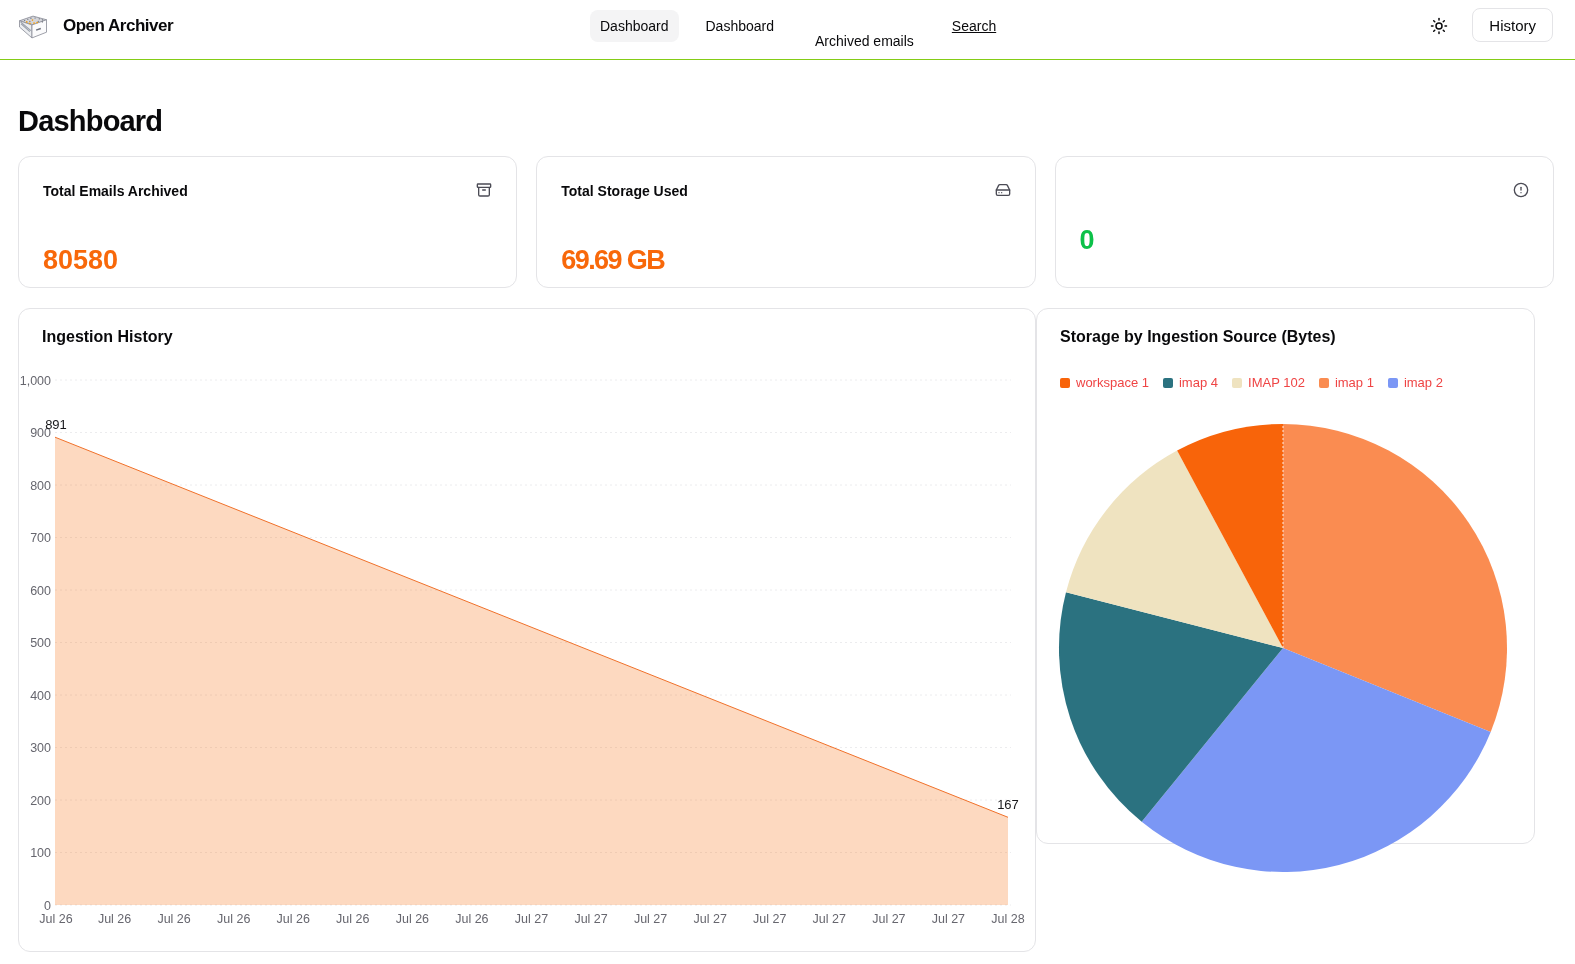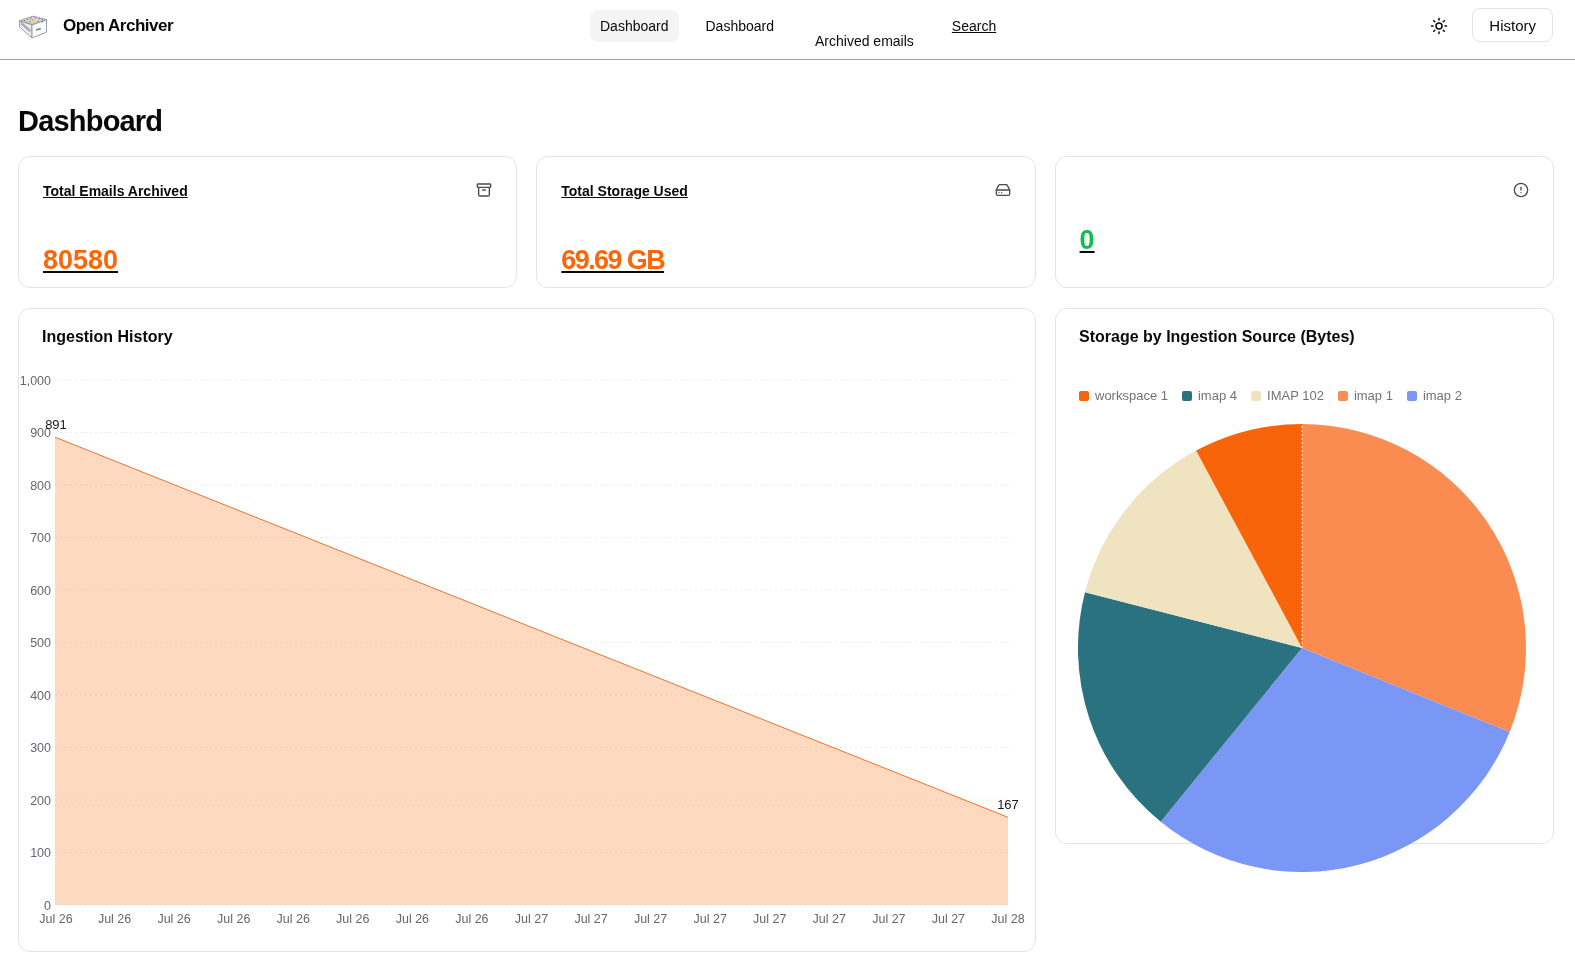--- a/index.html
+++ b/index.html
@@ -9,31 +9,31 @@
 nav { position:absolute; left:590px; top:-2px; height:56px; display:flex; align-items:center; }
 nav a { font-size:14px; color:#09090b; text-decoration:none; padding:8px 10px; border-radius:8px; }
 nav a.active { background:#f4f4f5; padding:8px 10px; }
 nav a + a { margin-left:17px; } nav a:nth-child(3) { margin-left:21px;margin-top:30px; } nav a:nth-child(4) { margin-left:18px;text-decoration:underline; }
 .nav-right { position:absolute; right:22px; top:-2px; height:56px; display:flex; align-items:center; gap:24px; }
 .logout { position:relative; top:-1px; border:1px solid #e4e4e7; border-radius:8px; background:#fff; font-size:15px; color:#09090b; height:34px; padding:0 16px; display:flex; align-items:center; font-family:inherit; }
 main { padding:0 18px; }
 h1 { font-size:29px; font-weight:bold; margin-top:44px; letter-spacing:-0.8px; line-height:34px; }
 .cards3 { display:flex; gap:19px; margin-top:18px; }
 .card { background:#fff; border:1px solid #e4e4e7; border-radius:12px; }
-.stat { width:499.3px; height:132px; padding:24px; position:relative;text-decoration:underline; }
+.stat { width:499.3px; height:132px; padding:24px; position:relative; }
 .stat .label { font-size:14px; font-weight:bold; line-height:20px; }
 .stat .icon { position:absolute; right:24px; top:25px; color:#4b4b55; }
 .stat .value { font-size:27px; font-weight:bold; color:#f8680a; margin-top:44px; }
 .stat .value.green { color:#0cc149; }
-.row2 { display:flex; gap:19px; margin-top:20px; }
+.row2 { display:flex; margin-top:20px; }
 .chart-card { width:1018px; height:644px; position:relative; }
 .pie-card { width:499px; height:536px; position:relative; }
 .card-title { position:absolute; left:23px; top:19px; font-size:16px; font-weight:bold; }
 svg { display:block; }
-.legend { position:absolute; left:23px; top:79px; display:flex; align-items:center; font-size:13px; color:#737373; }
+.legend { position:absolute; left:23px; top:66px; display:flex; align-items:center; font-size:13px; color:#ef4444; }
 .legend .sw { width:10px; height:10px; border-radius:2px; display:inline-block; margin-right:6px; }
 .legend .it { display:flex; align-items:center; margin-right:14px; }
 </style>
 </head>
 <body>
 <header>
   <div class="brand">
     <svg width="32" height="27" viewBox="0 0 30 26">
       <polygon points="2,7.5 15,3 28,6.5 16,11.5" fill="#d4d5da" stroke="#8b8e98" stroke-width="0.8"></polygon>
       <polygon points="2,7.5 2,13.5 14,24 14,11.5" fill="#eceef1" stroke="#8b8e98" stroke-width="0.8"></polygon>

